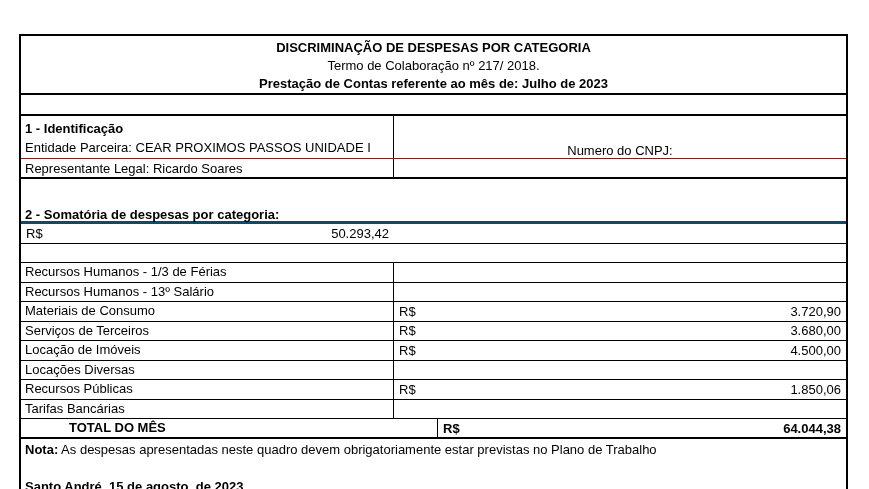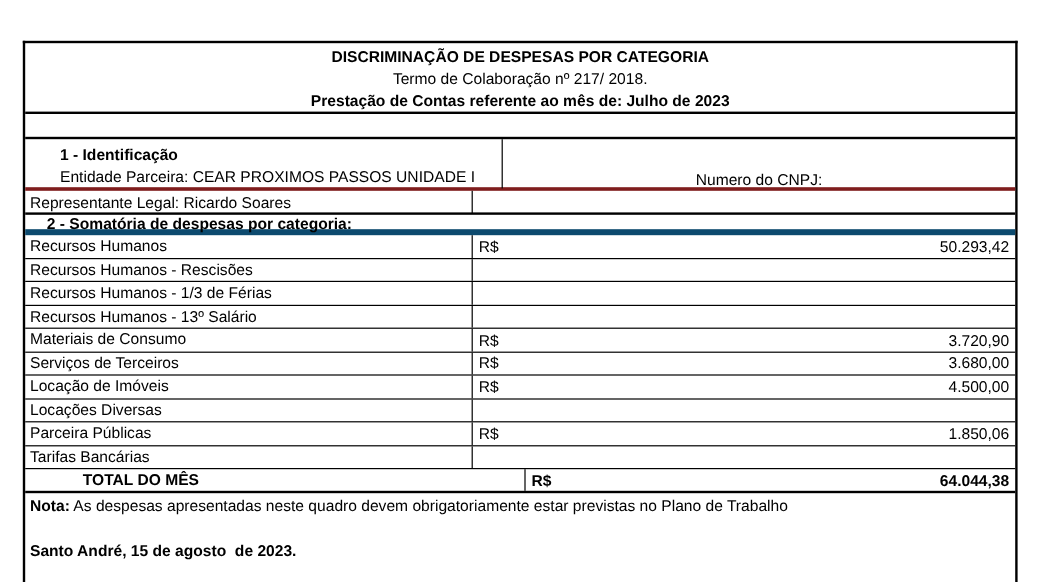--- a/index.html
+++ b/index.html
@@ -15,26 +15,26 @@
   .doc-table {
     position: absolute; left: 19px; top: 34px; width: 829px;
     border: 2px solid #000; border-bottom: none; background: #fff;
   }
   .header-block { height: 59px; border-bottom: 2px solid #000; text-align: center; padding-top: 3px; }
   .h-line { line-height: 18px; font-size: 13px; }
   .blank-row { height: 21px; border-bottom: 2px solid #000; }
   .grid-row { display: grid; grid-template-columns: 373px 1fr; }
   .cell { min-width: 0; }
   .col1 { border-right: 1px solid #000; padding-left: 4px; }
-  .ident-row-a { height: 43px; border-bottom: 3px solid #7f1d1d; padding-left: 25px; }
+  .ident-row-a { height: 43px; border-bottom: 1px solid #7f1d1d; }
   .ident-row-a .col1 { padding-top: 3px; line-height: 19px; }
   .ident-row-b { height: 20px; border-bottom: 2px solid #000; }
   .ident-row-b .col1 { line-height: 19px; }
   .center-both { display: flex; align-items: flex-end; justify-content: center; text-align: center; }
-  .section-title { height: 17px; border-bottom: 5px solid #0c4a6e; line-height: 16px; padding-left: 18px; }
+  .section-title { height: 17px; border-bottom: 3px solid #0c4a6e; line-height: 16px; padding-left: 4px; margin-top: 28px; }
   .expense-row { height: 19.5px; border-bottom: 1px solid #000; }
   .expense-row .col1 { line-height: 18.5px; }
   .money { display: flex; align-items: center; justify-content: space-between; padding: 0 5px 0 5px; }
   .total-row { height: 20px; border-bottom: 2px solid #000; font-weight: bold; padding-left: 44px; }
   .total-row .col1 { line-height: 18px; }
   .note-cell { height: 74px; padding: 2px 4px 0 4px; }
   .note-line { line-height: 17px; }
   .date-line { margin-top: 21px; white-space: pre-wrap; }
 </style>
 </head>
@@ -64,29 +64,27 @@
     <div class="grid-row ident-row-b">
       <div class="cell col1">
         <span>Representante Legal: Ricardo Soares</span>
       </div>
     </div>
 
     <div class="section-title bold">2 - Somatória de despesas por categoria:</div>
 
     <div id="expense-rows">
   <div class="grid-row expense-row">
-    <div class="cell col1">Recursos Humanos</div>
     <div class="cell col2 money">
       <span>R$</span>
       <span>50.293,42</span>
     </div>
   </div>
 
   <div class="grid-row expense-row">
-    <div class="cell col1">Recursos Humanos - Rescisões</div>
     <div class="cell col2 money">
       <span></span>
       <span></span>
     </div>
   </div>
 
   <div class="grid-row expense-row">
     <div class="cell col1">Recursos Humanos - 1/3 de Férias</div>
     <div class="cell col2 money">
       <span></span>
@@ -128,21 +126,21 @@
 
   <div class="grid-row expense-row">
     <div class="cell col1">Locações Diversas</div>
     <div class="cell col2 money">
       <span></span>
       <span></span>
     </div>
   </div>
 
   <div class="grid-row expense-row">
-    <div class="cell col1">Parceira Públicas</div>
+    <div class="cell col1">Recursos Públicas</div>
     <div class="cell col2 money">
       <span>R$</span>
       <span>1.850,06</span>
     </div>
   </div>
 
   <div class="grid-row expense-row">
     <div class="cell col1">Tarifas Bancárias</div>
     <div class="cell col2 money">
       <span></span>

